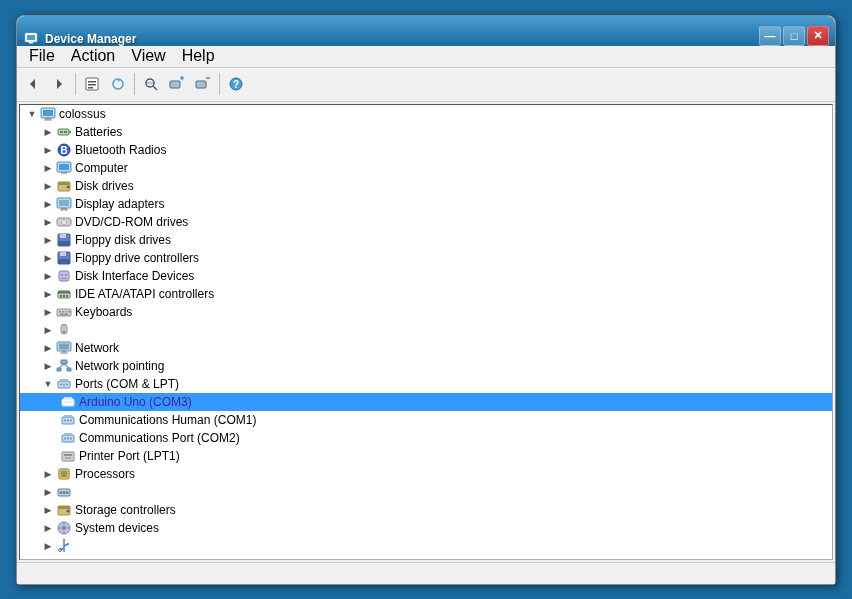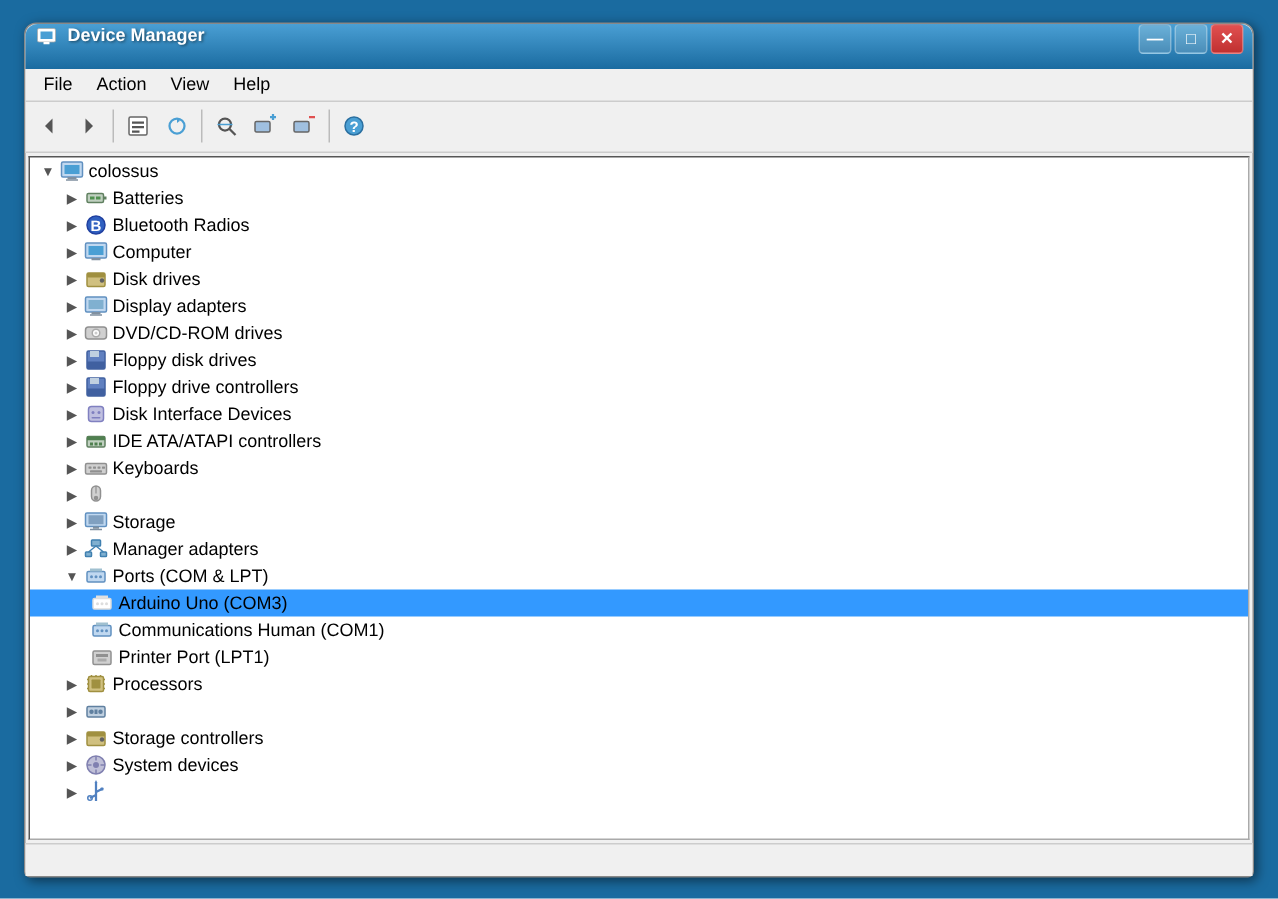--- a/index.html
+++ b/index.html
@@ -25,21 +25,21 @@
       display: flex;
       flex-direction: column;
     }
 
     
     .title-bar {
       height: 30px;
       background: linear-gradient(to bottom, #4a9fd4 0%, #1a6ba0 100%);
       border-radius: 8px 8px 0 0;
       display: flex;
-      align-items: flex-start;
+      align-items: flex-end;
       padding: 0 6px;
       gap: 4px;
     }
 
     .title-bar-icon {
       width: 16px;
       height: 16px;
       display: flex;
       align-items: center;
       justify-content: center;
@@ -88,21 +88,21 @@
       background: #f0f0f0;
       border-bottom: 1px solid #ccc;
       display: flex;
       align-items: center;
       padding: 0 4px;
     }
 
     .menu-item {
       padding: 2px 8px;
       cursor: pointer;
-      font-size: 12px;
+      font-size: 16px;
       border-radius: 2px;
     }
 
     
     .toolbar {
       height: 34px;
       background: #f0f0f0;
       border-bottom: 1px solid #ccc;
       display: flex;
       align-items: center;
@@ -146,21 +146,21 @@
     }
 
     .tree-node {
       display: flex;
       align-items: center;
       height: 18px;
       padding-right: 4px;
       cursor: pointer;
       white-space: nowrap;
     }
-    .tree-node.selected { background: #3399ff; color: #000000; }
+    .tree-node.selected { background: #3399ff; color: #4c1d95; }
 
     .tree-indent {
       display: inline-block;
       width: 16px;
       flex-shrink: 0;
     }
 
     .tree-expander {
       width: 16px;
       height: 16px;
@@ -473,36 +473,36 @@
         <span class="tree-indent" style="width:20px"></span>
         <span class="tree-expander">▶</span>
         <span class="tree-icon">
           <svg width="16" height="16" viewBox="0 0 16 16">
             <rect x="1" y="2" width="14" height="9" rx="1" fill="#c0d8f0" stroke="#6090c0" stroke-width="1"></rect>
             <rect x="3" y="3.5" width="10" height="6" fill="#80a0c0"></rect>
             <rect x="6" y="11" width="4" height="1.5" fill="#8090a0"></rect>
             <rect x="4" y="12.5" width="8" height="1" fill="#8090a0"></rect>
           </svg>
         </span>
-        <span class="tree-label">Storage</span>
+        <span class="tree-label">Network</span>
       </div>
 
       <div class="tree-node">
         <span class="tree-indent" style="width:20px"></span>
         <span class="tree-expander">▶</span>
         <span class="tree-icon">
           <svg width="16" height="16" viewBox="0 0 16 16">
             <rect x="5" y="2" width="6" height="4" rx="0.5" fill="#80b0d0" stroke="#4080b0" stroke-width="1"></rect>
             <rect x="1" y="10" width="4" height="3" rx="0.5" fill="#80b0d0" stroke="#4080b0" stroke-width="1"></rect>
             <rect x="11" y="10" width="4" height="3" rx="0.5" fill="#80b0d0" stroke="#4080b0" stroke-width="1"></rect>
             <line x1="8" y1="6" x2="3" y2="10" stroke="#4080b0" stroke-width="1"></line>
             <line x1="8" y1="6" x2="13" y2="10" stroke="#4080b0" stroke-width="1"></line>
           </svg>
         </span>
-        <span class="tree-label">Manager adapters</span>
+        <span class="tree-label">Network pointing</span>
       </div>
 
       <div class="tree-node">
         <span class="tree-indent" style="width:20px"></span>
         <span class="tree-expander">▼</span>
         <span class="tree-icon">
           <svg width="16" height="16" viewBox="0 0 16 16">
             <rect x="2" y="5" width="12" height="7" rx="1" fill="#c0d8f0" stroke="#6090c0" stroke-width="1"></rect>
             <circle cx="5" cy="8.5" r="1" fill="#6090c0"></circle>
             <circle cx="8" cy="8.5" r="1" fill="#6090c0"></circle>
@@ -536,20 +536,34 @@
             <rect x="2" y="5" width="12" height="7" rx="1" fill="#c0d8f0" stroke="#6090c0" stroke-width="1"></rect>
             <circle cx="5" cy="8.5" r="1" fill="#6090c0"></circle>
             <circle cx="8" cy="8.5" r="1" fill="#6090c0"></circle>
             <circle cx="11" cy="8.5" r="1" fill="#6090c0"></circle>
             <rect x="4" y="3" width="8" height="2" fill="#a0c0d0"></rect>
           </svg>
         </span>
         <span class="tree-label">Communications Human (COM1)</span>
       </div>
 
+      <div class="tree-node">
+        <span class="tree-indent" style="width:36px"></span>
+        <span class="tree-expander" style="width:4px"></span>
+        <span class="tree-icon">
+          <svg width="16" height="16" viewBox="0 0 16 16">
+            <rect x="2" y="5" width="12" height="7" rx="1" fill="#c0d8f0" stroke="#6090c0" stroke-width="1"></rect>
+            <circle cx="5" cy="8.5" r="1" fill="#6090c0"></circle>
+            <circle cx="8" cy="8.5" r="1" fill="#6090c0"></circle>
+            <circle cx="11" cy="8.5" r="1" fill="#6090c0"></circle>
+            <rect x="4" y="3" width="8" height="2" fill="#a0c0d0"></rect>
+          </svg>
+        </span>
+        <span class="tree-label">Communications Port (COM2)</span>
+      </div>
 
       <div class="tree-node">
         <span class="tree-indent" style="width:36px"></span>
         <span class="tree-expander" style="width:4px"></span>
         <span class="tree-icon">
           <svg width="16" height="16" viewBox="0 0 16 16">
             <rect x="2" y="4" width="12" height="9" rx="1" fill="#d0d0d0" stroke="#909090" stroke-width="1"></rect>
             <rect x="4" y="6" width="8" height="2" fill="#909090"></rect>
             <rect x="5" y="9" width="6" height="2" fill="#aaa"></rect>
           </svg>

